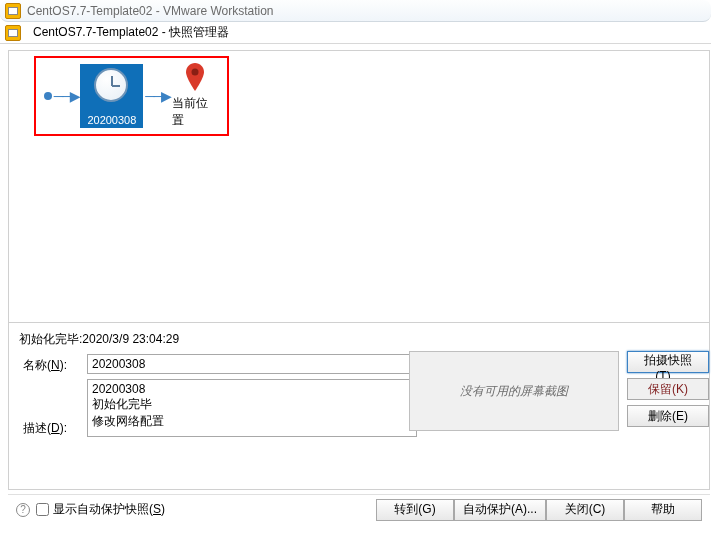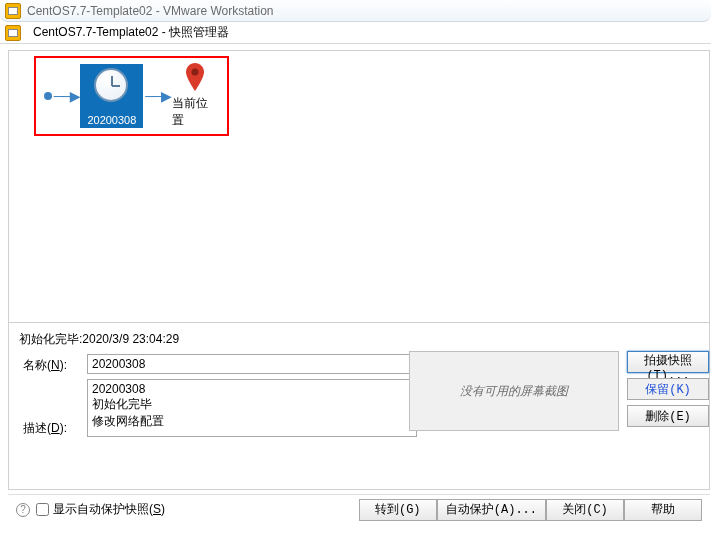--- a/index.html
+++ b/index.html
@@ -179,32 +179,32 @@
   top: 28px;
   display: flex;
   flex-direction: column;
   gap: 5px;
 }
 .btn {
   border: 1px solid #a8a8a8;
   background: linear-gradient(#fdfdfd, #e8e8e8);
   height: 22px;
   padding: 0 8px;
-  font-family: Liberation Mono, monospace;
+  font-family: Liberation Sans, sans-serif;
   font-size: 12px;
   cursor: pointer;
   min-width: 80px;
   text-align: center;
 }
 .btn.highlight {
   border: 1px solid #3b82c4;
   box-shadow: 0 0 2px #3b82c4;
 }
 .btn.disabled {
-  color: #1d4ed8;
+  color: #7f1d1d;
   background: #f0f0f0;
 }
 .bottom-bar {
   height: 30px;
   display: flex;
   align-items: center;
   padding: 0 8px;
   gap: 6px;
   border-top: 1px solid #e0e0e0;
   margin-top: 4px;

